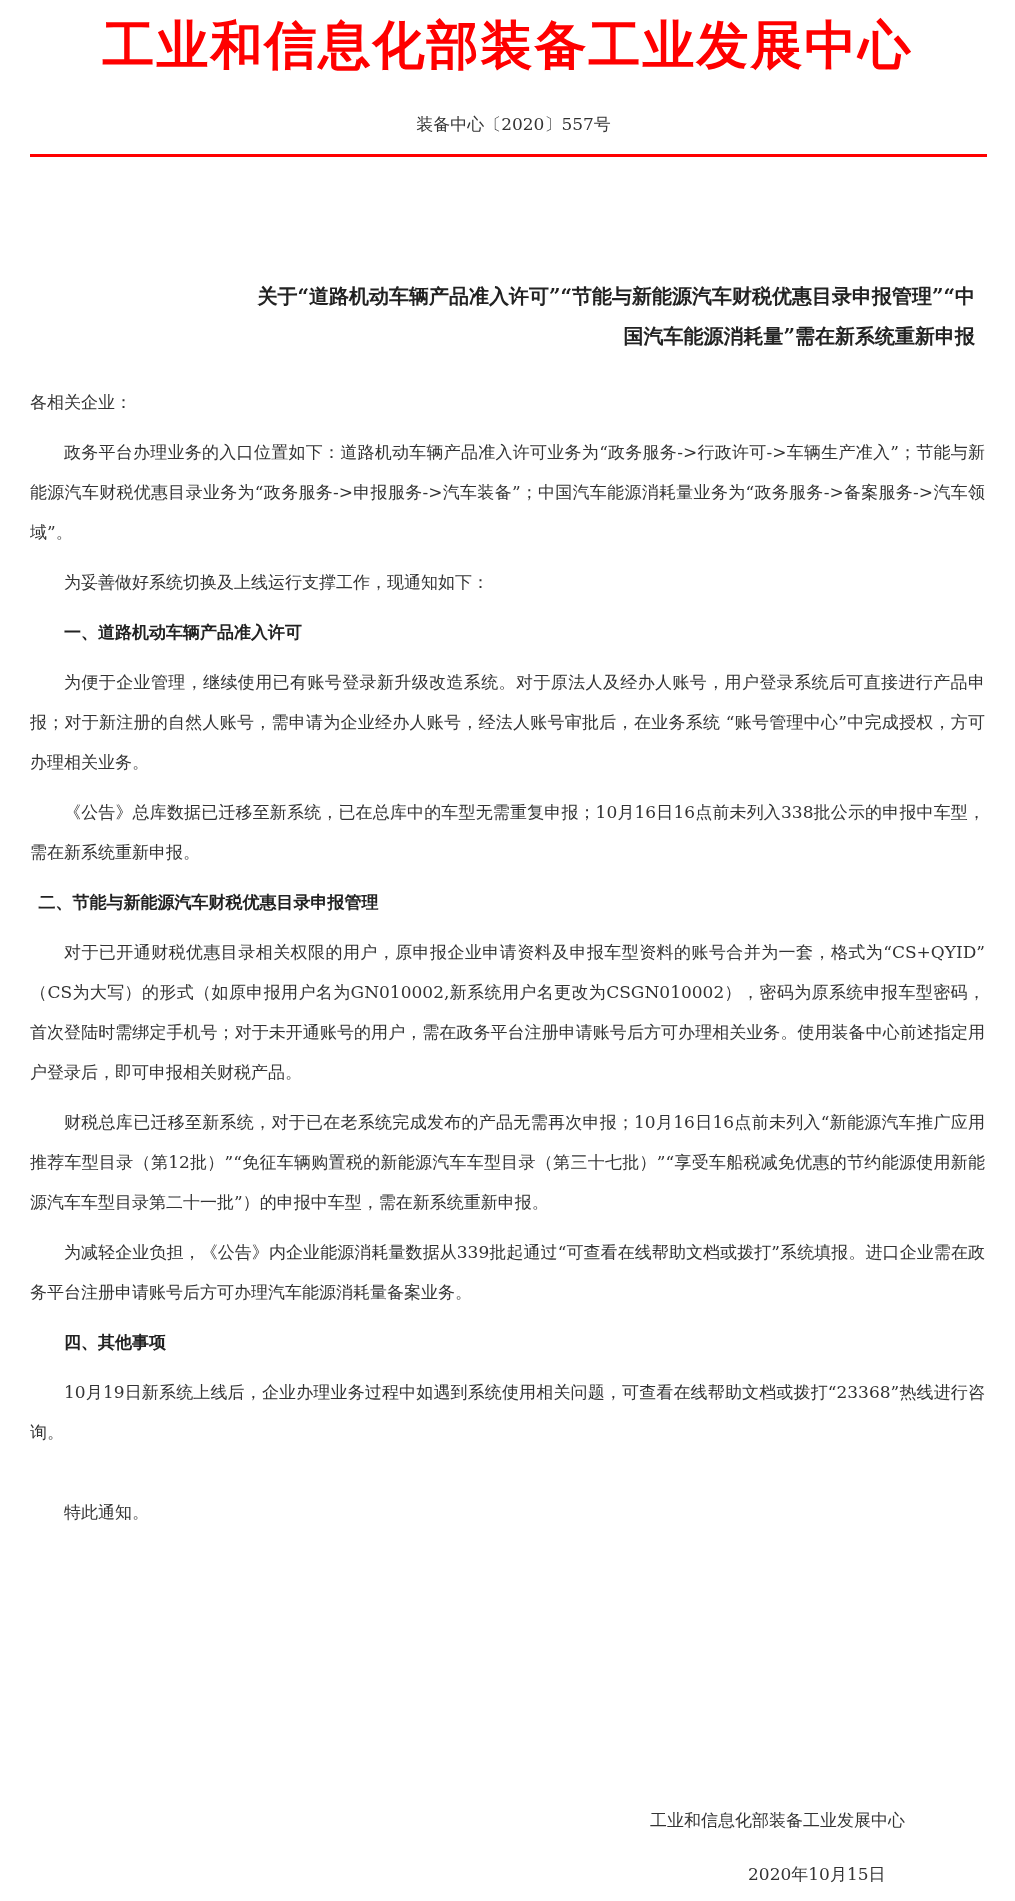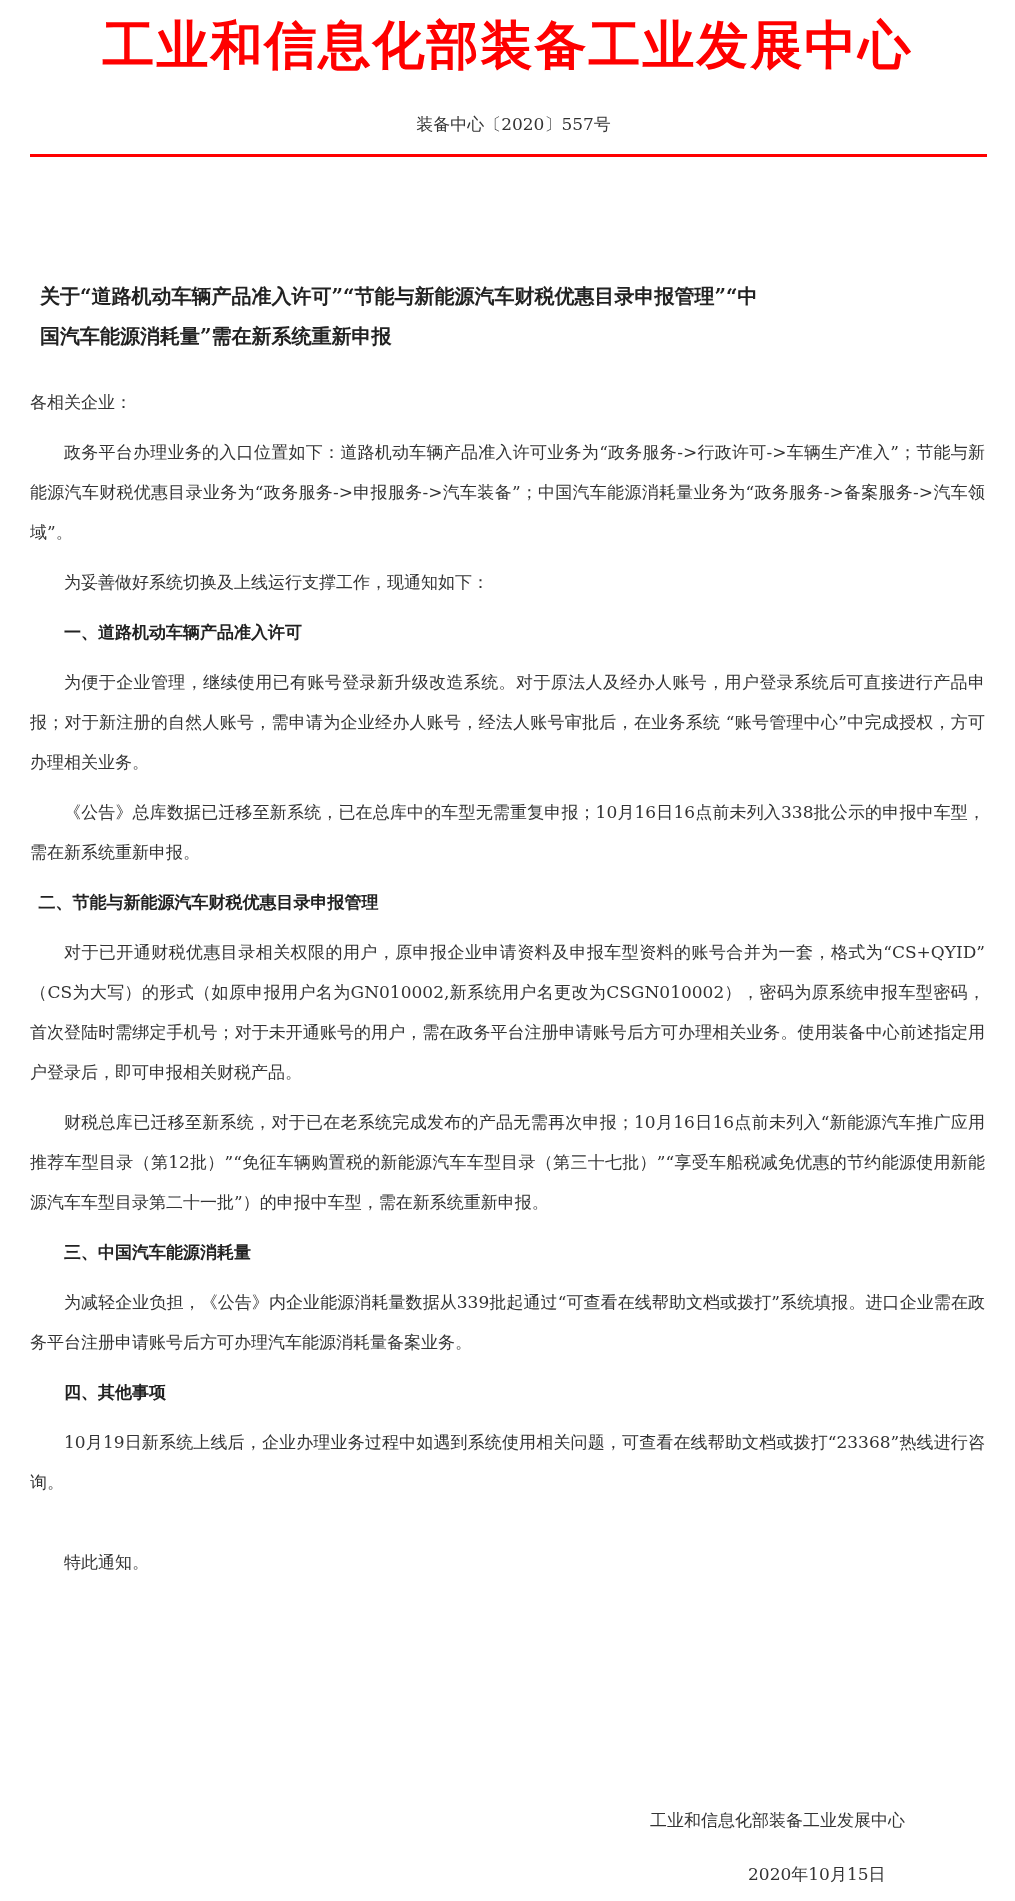--- a/index.html
+++ b/index.html
@@ -35,21 +35,21 @@
     .red-rule {
       position: absolute;
       left: 30px; top: 154px;
       width: 957px; height: 3px;
       background: #ff0000;
     }
     .notice-title {
       position: absolute;
       left: 40px; top: 276px;
       width: 935px;
-      text-align: left;
+      text-align: right;
       font-size: 20px;
       font-weight: bold;
       line-height: 40px;
       color: #222222;
     }
     .content {
       position: absolute;
       left: 30px; top: 382px;
       width: 955px;
       font-size: 17px;
@@ -97,21 +97,20 @@
     <p class="para">为妥善做好系统切换及上线运行支撑工作，现通知如下：</p>
 
     <p class="section-heading sans">一、道路机动车辆产品准入许可</p>
     <p class="para">为便于企业管理，继续使用已有账号登录新升级改造系统。对于原法人及经办人账号，用户登录系统后可直接进行产品申报；对于新注册的自然人账号，需申请为企业经办人账号，经法人账号审批后，在业务系统 “账号管理中心”中完成授权，方可办理相关业务。</p>
     <p class="para">《公告》总库数据已迁移至新系统，已在总库中的车型无需重复申报；10月16日16点前未列入338批公示的申报中车型，需在新系统重新申报。</p>
 
     <p class="section-heading h2 sans">二、节能与新能源汽车财税优惠目录申报管理</p>
     <p class="para">对于已开通财税优惠目录相关权限的用户，原申报企业申请资料及申报车型资料的账号合并为一套，格式为“CS+QYID” （CS为大写）的形式（如原申报用户名为GN010002,新系统用户名更改为CSGN010002），密码为原系统申报车型密码，首次登陆时需绑定手机号；对于未开通账号的用户，需在政务平台注册申请账号后方可办理相关业务。使用装备中心前述指定用户登录后，即可申报相关财税产品。</p>
     <p class="para">财税总库已迁移至新系统，对于已在老系统完成发布的产品无需再次申报；10月16日16点前未列入“新能源汽车推广应用推荐车型目录（第12批）”“免征车辆购置税的新能源汽车车型目录（第三十七批）”“享受车船税减免优惠的节约能源使用新能源汽车车型目录第二十一批”）的申报中车型，需在新系统重新申报。</p>
 
-    <p class="section-heading sans">三、中国汽车能源消耗量</p>
     <p class="para">为减轻企业负担，《公告》内企业能源消耗量数据从339批起通过“可查看在线帮助文档或拨打”系统填报。进口企业需在政务平台注册申请账号后方可办理汽车能源消耗量备案业务。</p>
 
     <p class="section-heading sans">四、其他事项</p>
     <p class="para">10月19日新系统上线后，企业办理业务过程中如遇到系统使用相关问题，可查看在线帮助文档或拨打“23368”热线进行咨询。</p>
 
     <p class="closing">特此通知。</p>
   </div>
 
   <div class="sig-org">工业和信息化部装备工业发展中心</div>
   <div class="sig-date">2020年10月15日</div>

